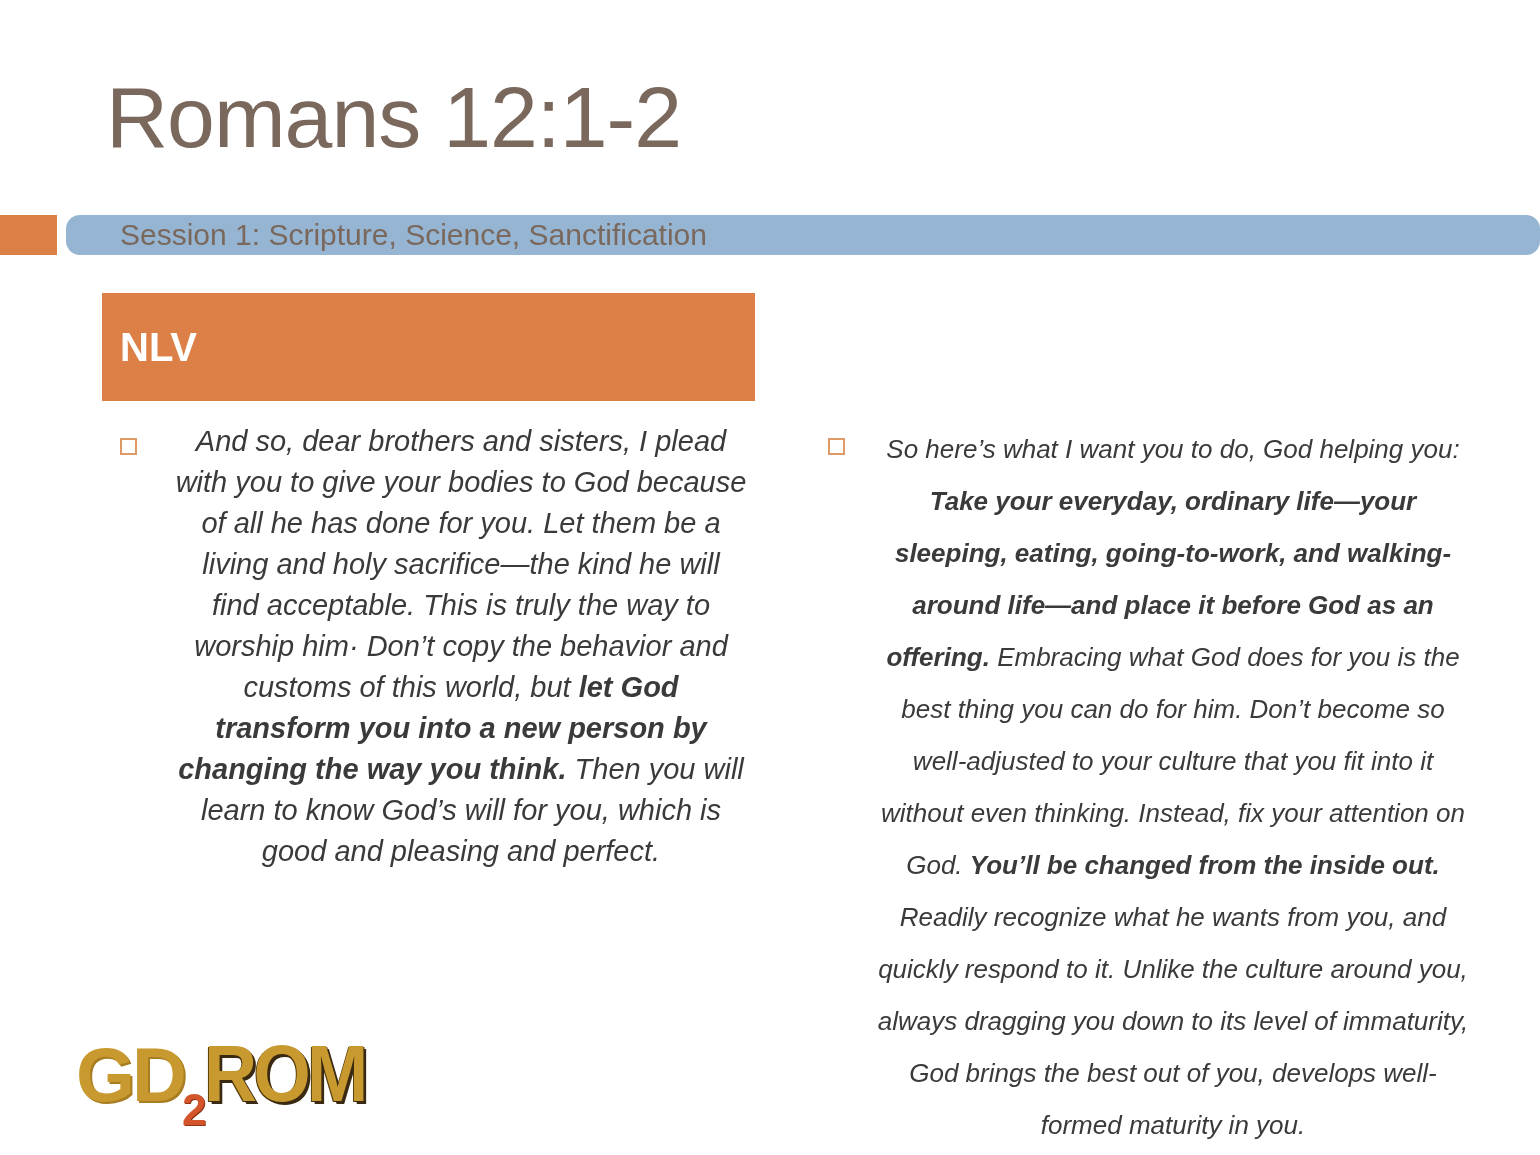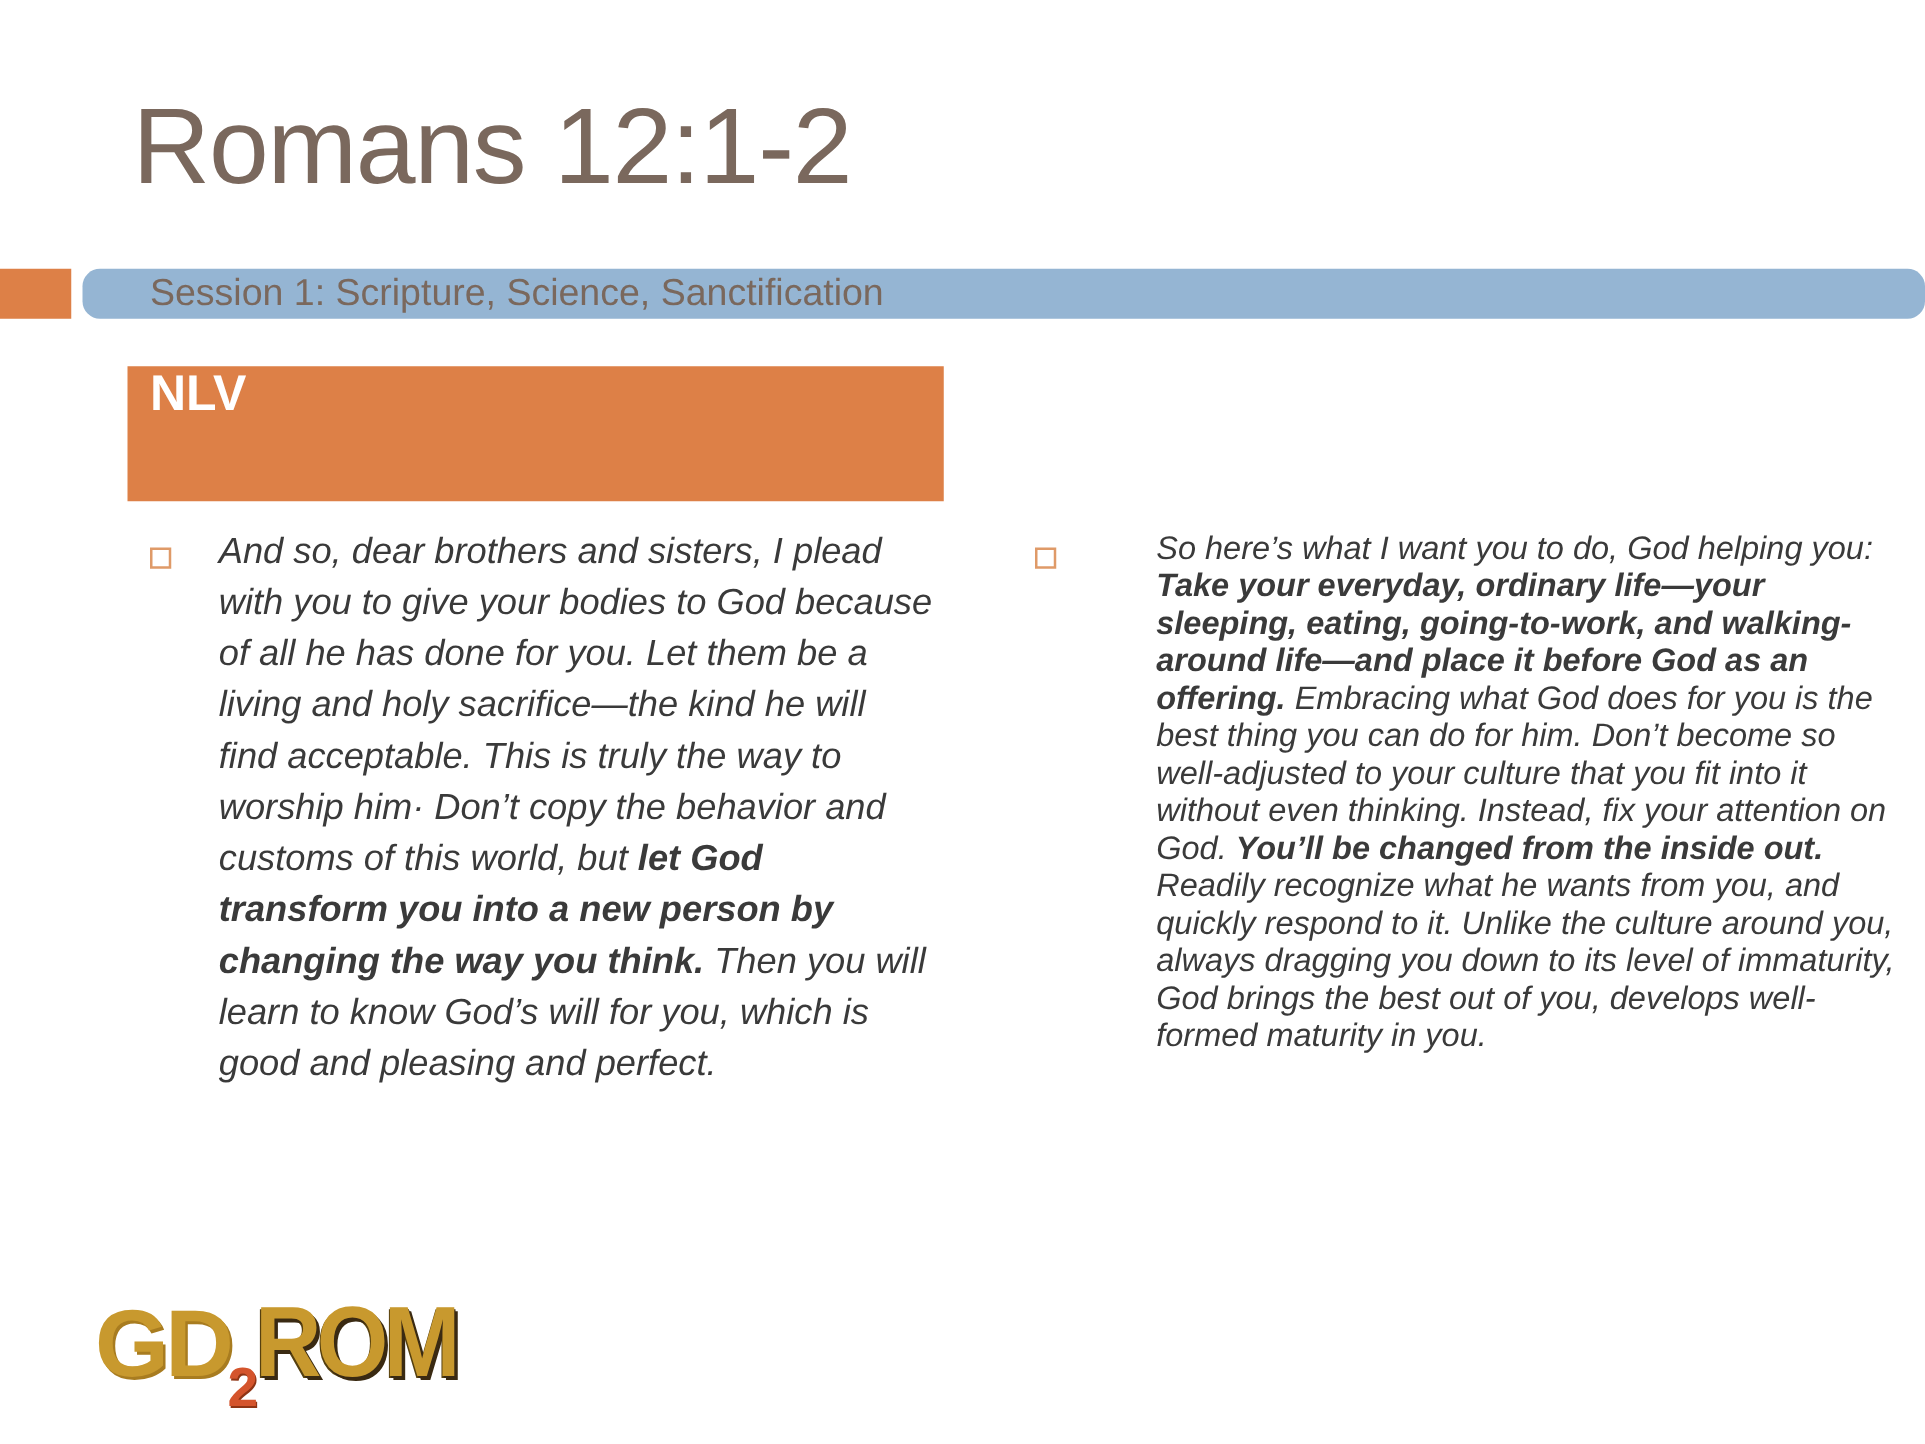--- a/index.html
+++ b/index.html
@@ -27,49 +27,50 @@
     width: 1474px; height: 40px;
     background: var(--banner-blue);
     display: flex; align-items: center; border-radius: 14px;
   }
   .session-banner .label {
     padding-left: 54px;
     font-size: 30px; color: var(--title-text);
   }
   .col-header {
     position: absolute; top: 293px; height: 108px;
-    display: flex; 
+    display: flex; align-items: center;
   }
   .col-header .hlabel {
     color: #ffffff; font-weight: 700; font-size: 40px;
   }
   .header-nlv { left: 102px; width: 653px; background: var(--accent-orange); }
   .header-nlv .hlabel { padding-left: 18px; }
   .header-msg { left: 808px; width: 655px; background: var(--accent-gold); }
   .header-msg .hlabel { padding-left: 20px; }
   .bullet-square {
     position: absolute; width: 13px; height: 13px;
     border: 2px solid var(--bullet-orange);
     background: transparent;
   }
   .bullet-nlv { left: 120px; top: 438px; }
   .bullet-msg { left: 828px; top: 438px; }
   .body-text {
     position: absolute;
     font-style: italic;
     color: var(--body-text);
+    text-align: center;
   }
   .body-text span.b { font-weight: 700; }
   .body-nlv {
     left: 175px; top: 421px; width: 572px;
     font-size: 29px; line-height: 41px;
   }
   .body-msg {
     left: 877px; top: 423px; width: 592px;
-    font-size: 26px; line-height: 30px; margin-left: 48px;
+    font-size: 26px; line-height: 52px;
   }
   .logo {
     position: absolute; left: 76px; top: 1028px;
     white-space: nowrap;
     text-align: center;
   }
   .logo-gd {
     font-size: 76px; font-weight: 800;
     color: var(--logo-gold); letter-spacing: -3px;
     text-shadow: 2px 2px 0 #a87c20;

